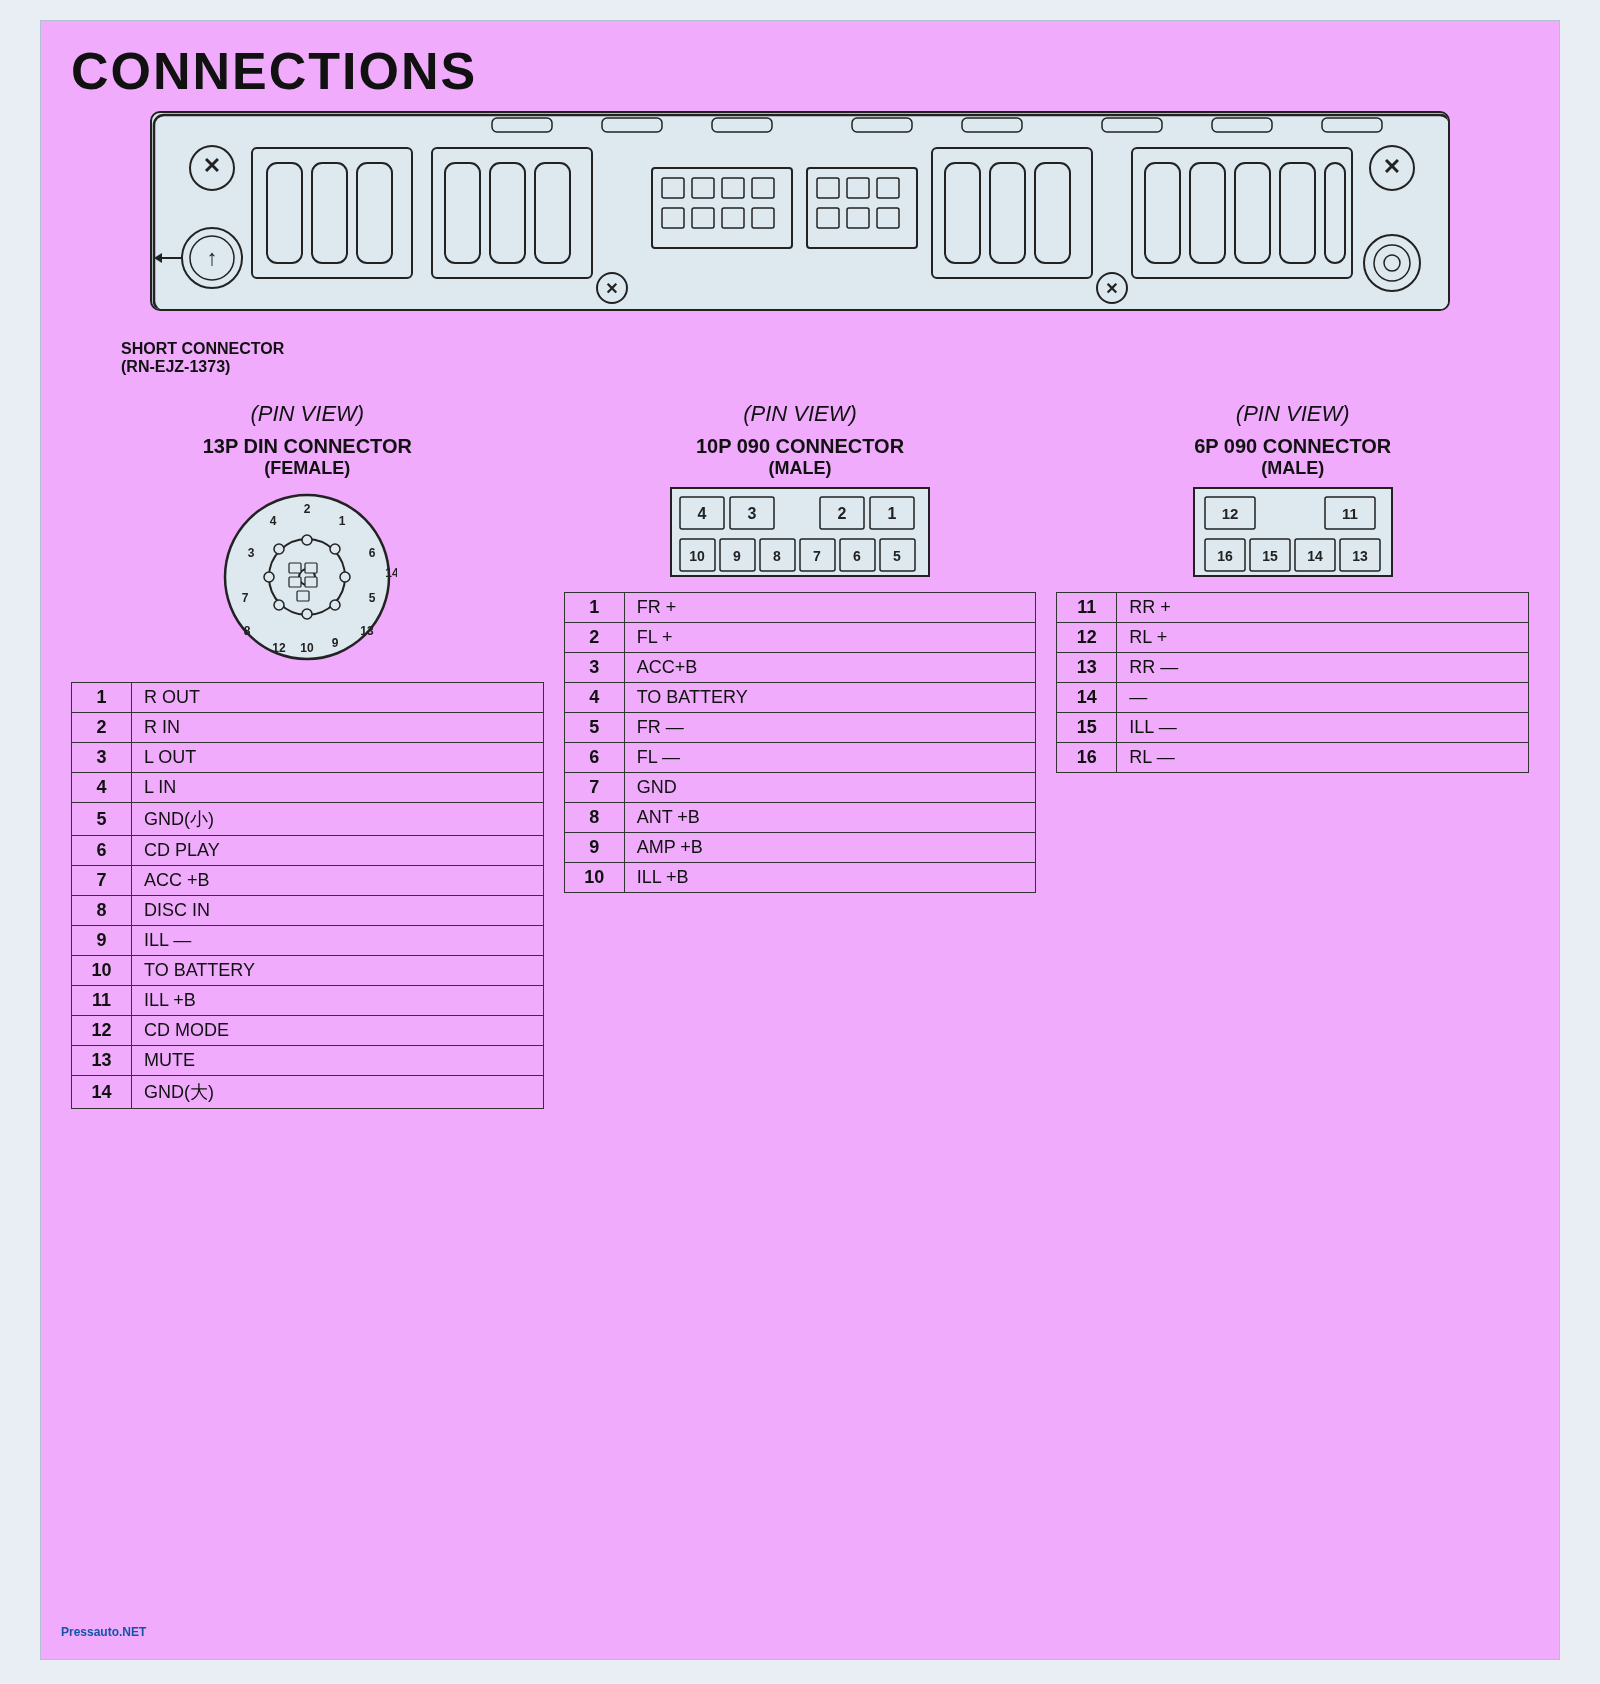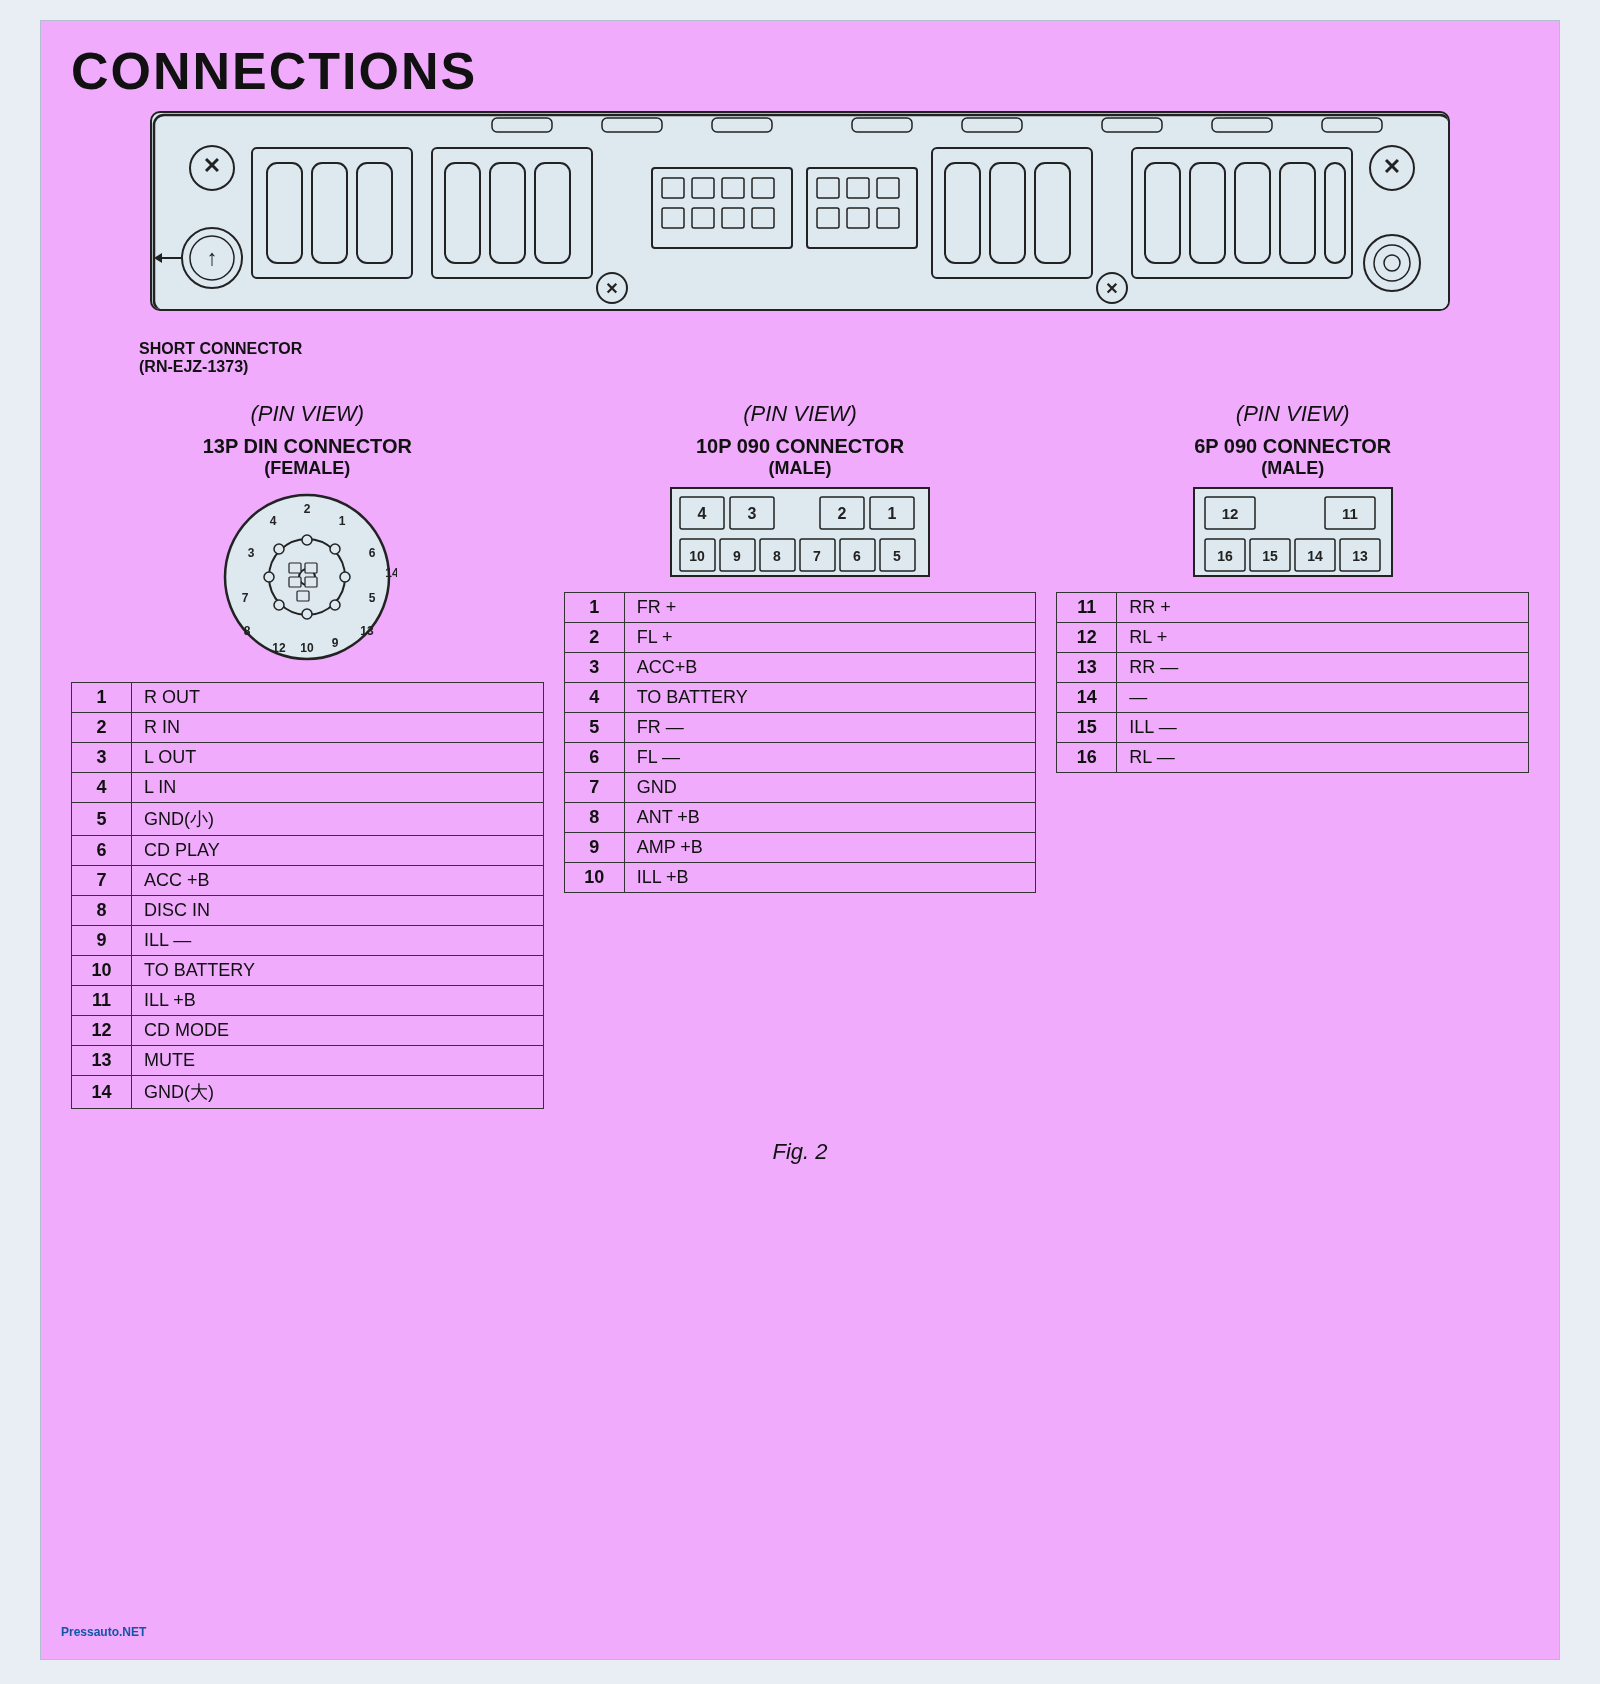--- a/index.html
+++ b/index.html
@@ -186,21 +186,21 @@
       <rect x="1173" y="50" width="20" height="100" rx="10" fill="#dde8ef" stroke="#222" stroke-width="2"></rect>
 
       <circle cx="1240" cy="55" r="22" fill="#dde8ef" stroke="#222" stroke-width="2"></circle>
       <text x="1240" y="61" text-anchor="middle" font-size="22" font-weight="bold" fill="#222">✕</text>
 
       <circle cx="1240" cy="150" r="28" fill="#dde8ef" stroke="#222" stroke-width="2"></circle>
       <circle cx="1240" cy="150" r="18" fill="#dde8ef" stroke="#222" stroke-width="1.5"></circle>
       <circle cx="1240" cy="150" r="8" fill="#dde8ef" stroke="#222" stroke-width="1.5"></circle>
     </svg>
 
-    <div style="position:absolute; left: 68px; bottom:-65px; font-size:16px; font-weight:bold; color:#111; font-family:Arial,sans-serif;">
+    <div style="position:absolute; left: 50px; bottom:-65px; font-size:16px; font-weight:bold; color:#111; font-family:Arial,sans-serif;">
       <div>SHORT CONNECTOR</div>
       <div>(RN-EJZ-1373)</div>
     </div>
   </div>
 
   <div class="pin-views-section">
 
     <div class="pin-view-block">
       <div class="pin-view-label">(PIN  VIEW)</div>
       <div class="connector-diagram-wrapper">
@@ -433,17 +433,16 @@
                 <td>16</td>
                 <td>RL —</td>
               </tr>
             </tbody>
         </table>
       </div>
     </div>
 
   </div>
 
-  <div class="fig-label">Fig. 2</div>
 
   <div class="watermark">Pressauto.NET</div>
 
 </div>
 
 </body></html>

